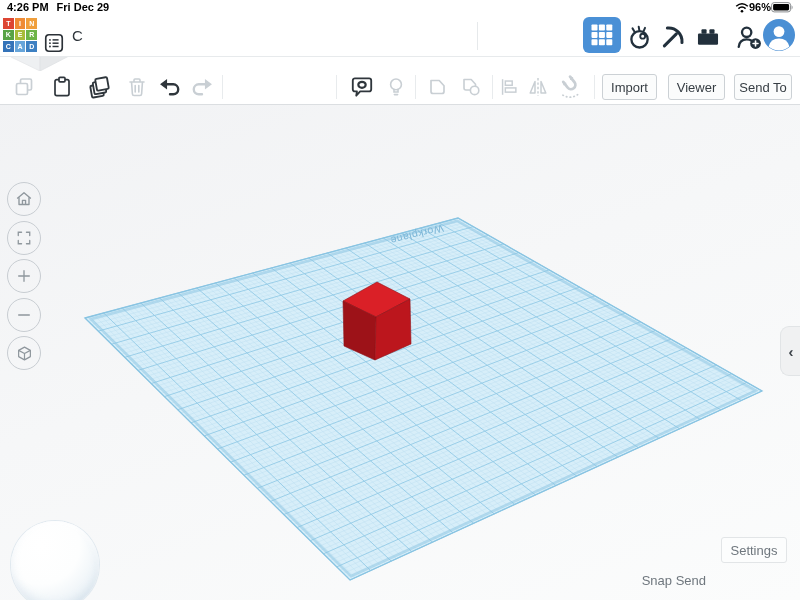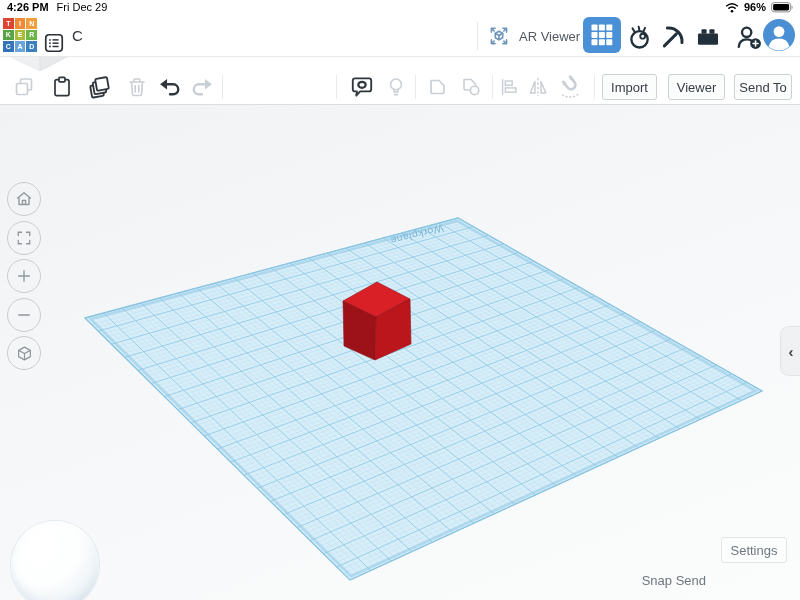--- a/index.html
+++ b/index.html
@@ -3,22 +3,22 @@
 <meta charset="utf-8">
 <style>
   html,body{margin:0;padding:0;background:#e9eaec;}
   #app{position:relative;width:800px;height:600px;background:#fff;overflow:hidden;
        font-family:"Liberation Sans",sans-serif;-webkit-font-smoothing:antialiased;}
   
   .statusbar{position:absolute;left:0;top:0;right:0;height:16px;background:#fff;z-index:6;
              display:flex;align-items:center;font-size:11px;color:#000;}
   .sb-left{position:absolute;left:7px;top:1px;display:flex;gap:8px;}
   .sb-time{font-weight:700;}
-  .sb-date{font-weight:400;}
-  .sb-right{position:absolute;right:6px;top:1px;display:flex;align-items:center;gap:5px;}
+  .sb-date{font-weight:700;}
+  .sb-right{position:absolute;right:6px;top:1px;display:flex;align-items:center;}
   .sb-batt-label{font-weight:600;}
   
   .header{position:absolute;left:0;top:16px;right:0;height:40px;background:#fff;z-index:6;
           border-bottom:1px solid #e7eaec;}
   .logo{position:absolute;left:3px;top:2px;width:34px;height:34px;display:grid;
         grid-template-columns:repeat(3,1fr);grid-template-rows:repeat(3,1fr);gap:1px;}
   .logo span{display:flex;align-items:center;justify-content:center;color:#fff;
              font-size:7px;font-weight:700;}
   .hbtn{position:absolute;display:flex;align-items:center;justify-content:center;}
   .list-btn{left:43px;top:16px;width:22px;height:22px;color:#2b3137;}
@@ -125,31 +125,20 @@
           <line x1="10.4" y1="12.2" x2="17" y2="12.2" stroke="currentColor" stroke-width="1.6"></line>
           <line x1="10.4" y1="15.8" x2="17" y2="15.8" stroke="currentColor" stroke-width="1.6"></line>
         </svg>
       </span>
     </div>
 
     <div class="design-title">C</div>
 
     <div class="hdr-divider"></div>
 
-    <div class="ar-group">
-      <span>
-        <svg width="26" height="26" viewBox="0 0 24 24" stroke="currentColor" fill="none" stroke-width="1.5" stroke-linecap="round" stroke-linejoin="round">
-          <polygon points="12,7.6 15.4,9.6 12,11.6 8.6,9.6"></polygon>
-          <path d="M8.6,9.6 v4 l3.4,2 3.4,-2 v-4 M12,11.6 v4"></path>
-          <path d="M5,8.4 V4.9 H8.4 M15.6,4.9 H19 V8.4 M19,15.6 V19 H15.6 M8.4,19 H5 V15.6"></path>
-          <path d="M5.6,5.5 L7.6,7.4 M18.4,5.5 L16.4,7.4 M18.4,18.5 L16.5,16.7 M5.6,18.5 L7.5,16.7"></path>
-        </svg>
-      </span>
-      <span class="ar-label">AR Viewer</span>
-    </div>
 
     <div class="hbtn grid-btn">
       <span>
         <svg width="22" height="22" viewBox="0 0 22 22">
           <g fill="#fff">
             <rect x="0.5" y="0.5" width="6" height="6" rx="0.8"></rect>
               <rect x="7.9" y="0.5" width="6" height="6" rx="0.8"></rect>
               <rect x="15.3" y="0.5" width="6" height="6" rx="0.8"></rect>
             <rect x="0.5" y="7.9" width="6" height="6" rx="0.8"></rect>
               <rect x="7.9" y="7.9" width="6" height="6" rx="0.8"></rect>

